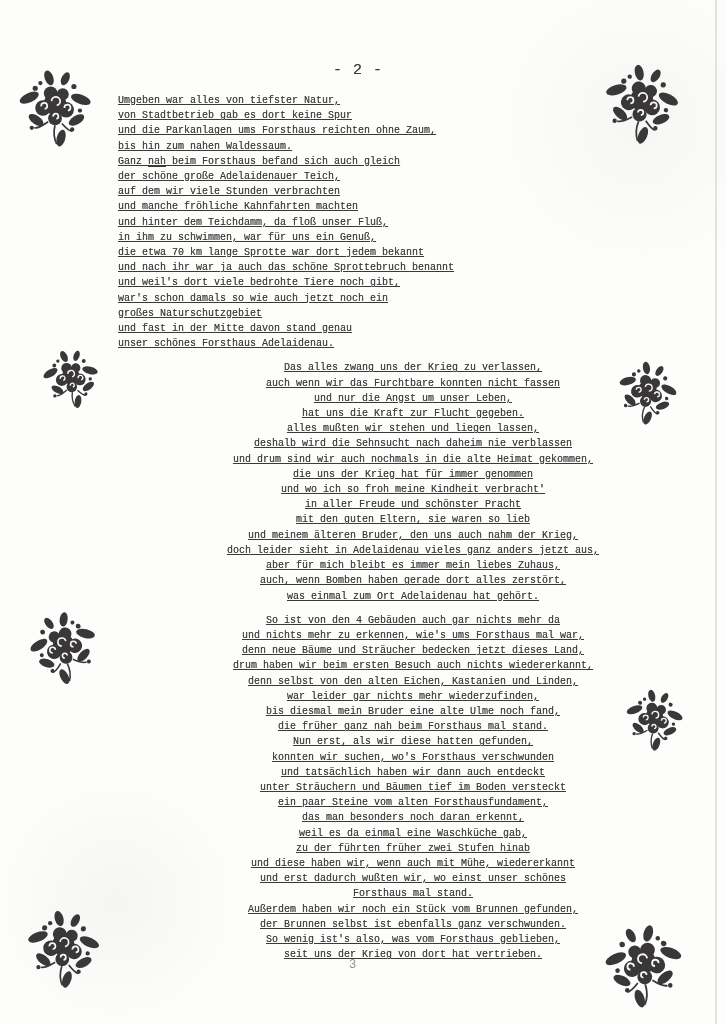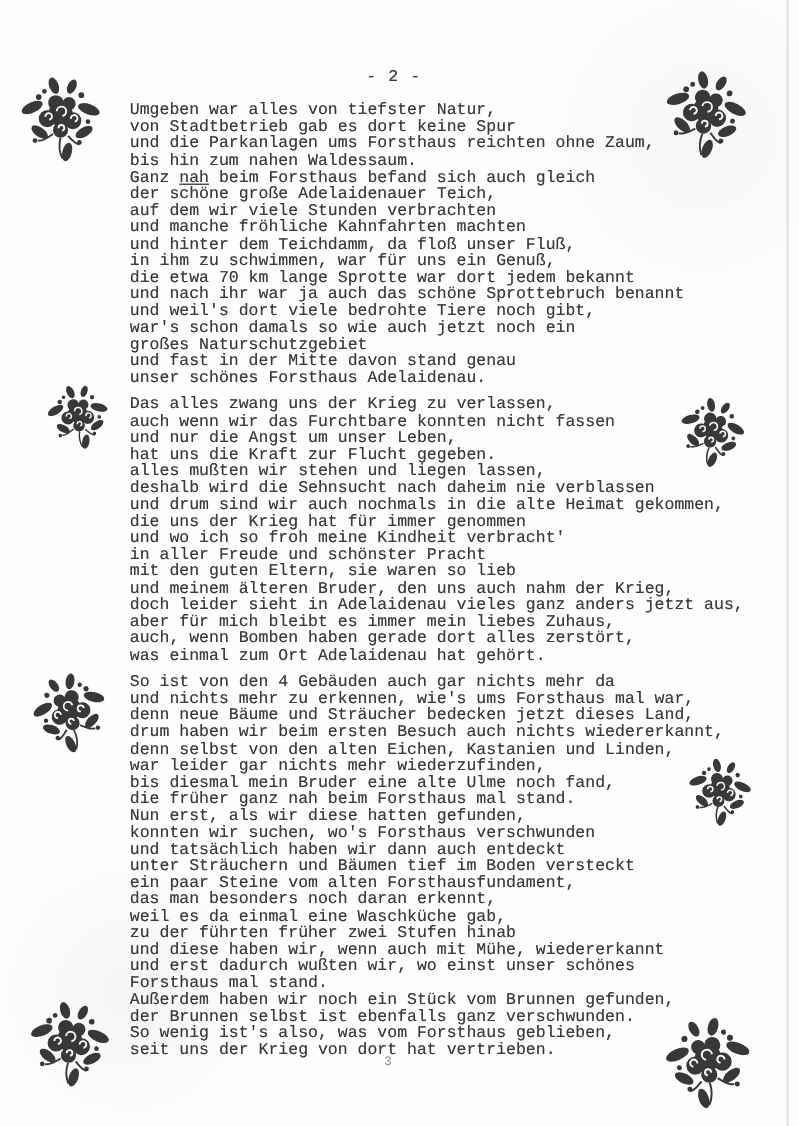--- a/index.html
+++ b/index.html
@@ -21,26 +21,27 @@
   }
   .page-number{
     position:absolute;left:118px;top:62px;width:480px;
     text-align:center;
     font-size:15px;letter-spacing:1px;
     color:#3c3c3c;
     text-shadow:0 0 0.5px rgba(20,20,20,.55);
   }
   .poem{
     position:absolute;left:118px;top:93px;width:590px;
-    font-size:15px;line-height:15.2px;
+    font-size:10px;line-height:15.2px;
     color:#3a3a3a;
     text-shadow:0 0 0.5px rgba(25,25,25,.5);
     white-space:pre;
+    text-decoration:underline;
   }
-  .paragraph + .paragraph{margin-top:9px;}
+  .paragraph + .paragraph{margin-top:9px;text-align:center;}
   .line u{text-decoration:underline;text-underline-offset:2px;}
   .footer-mark{
     position:absolute;left:349px;top:958px;
     font-size:12px;color:#8f8f8d;
     text-shadow:none;
   }
   .orn{position:absolute;opacity:.93;}
   .o-tl {left:12px; top:62px; width:86px; height:92px;}
   .o-tr {left:597px;top:56px; width:88px; height:96px; transform:rotate(8deg);}
   .o-ml1{left:38px; top:336px;width:66px; height:86px; transform:rotate(-6deg);}

